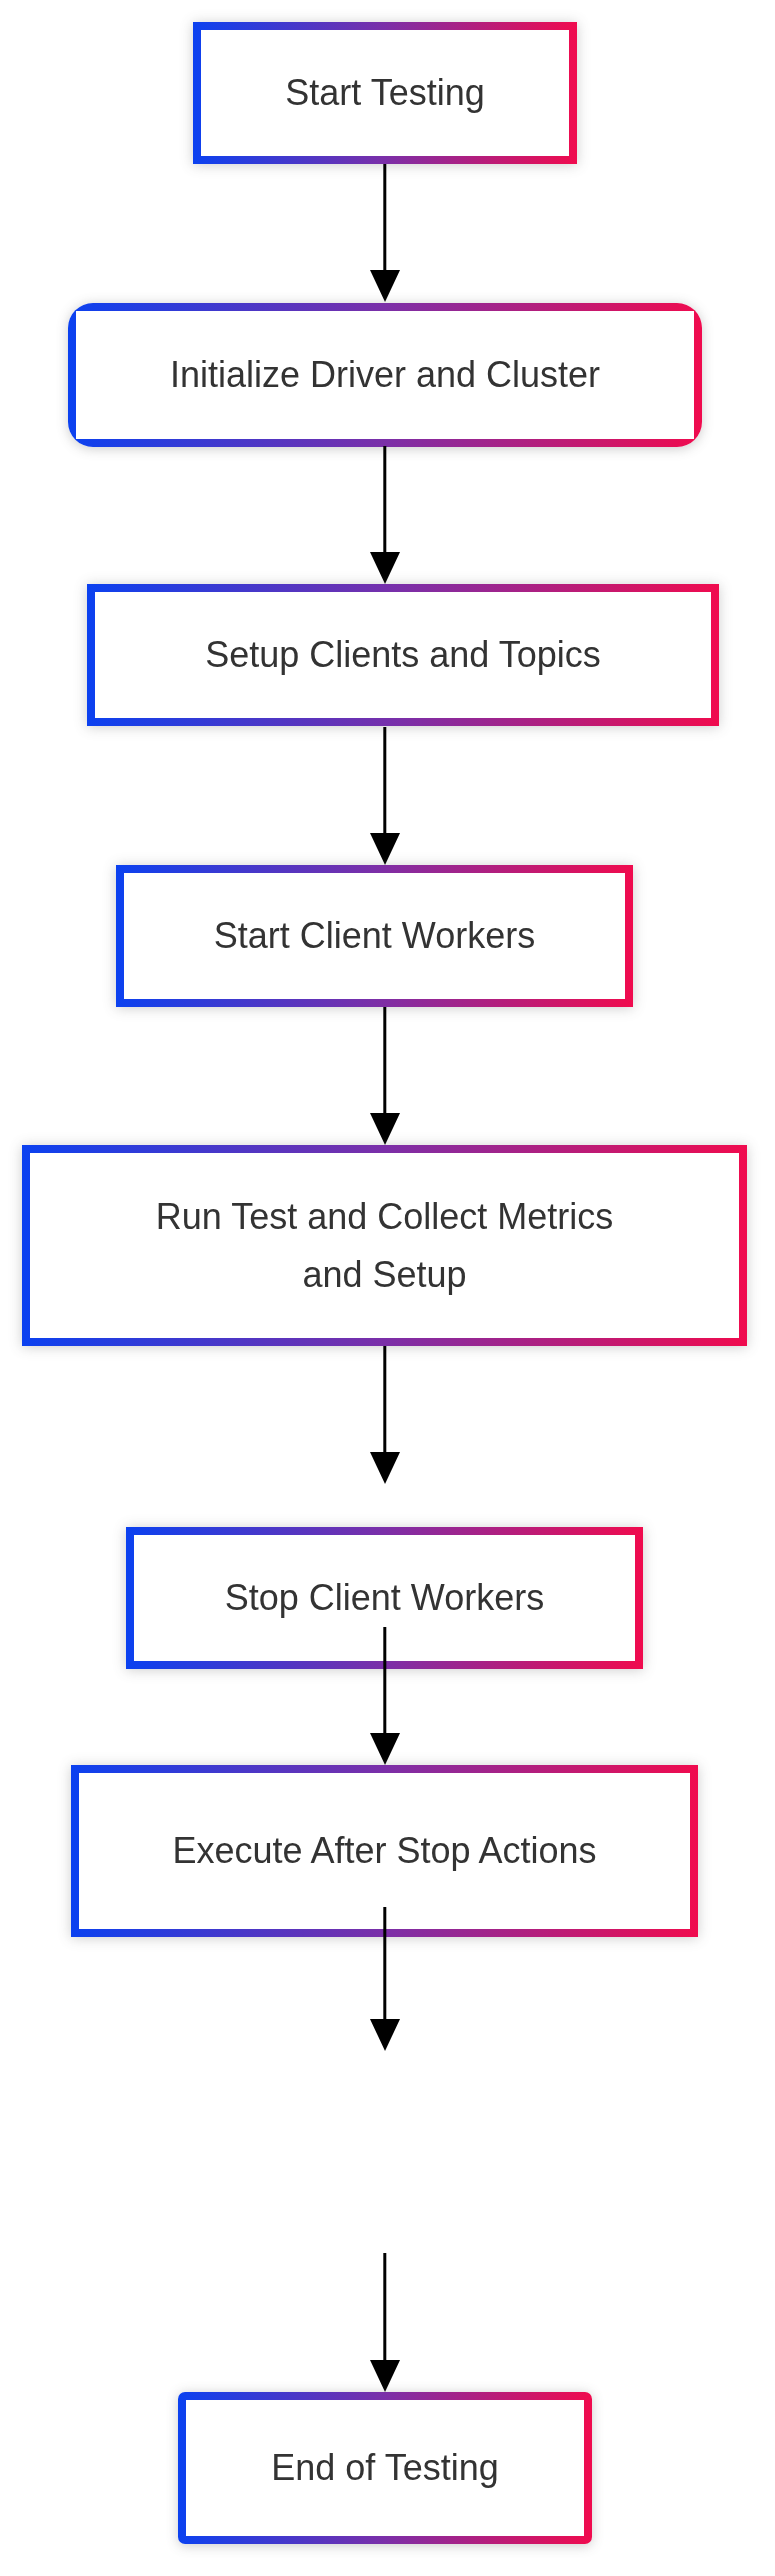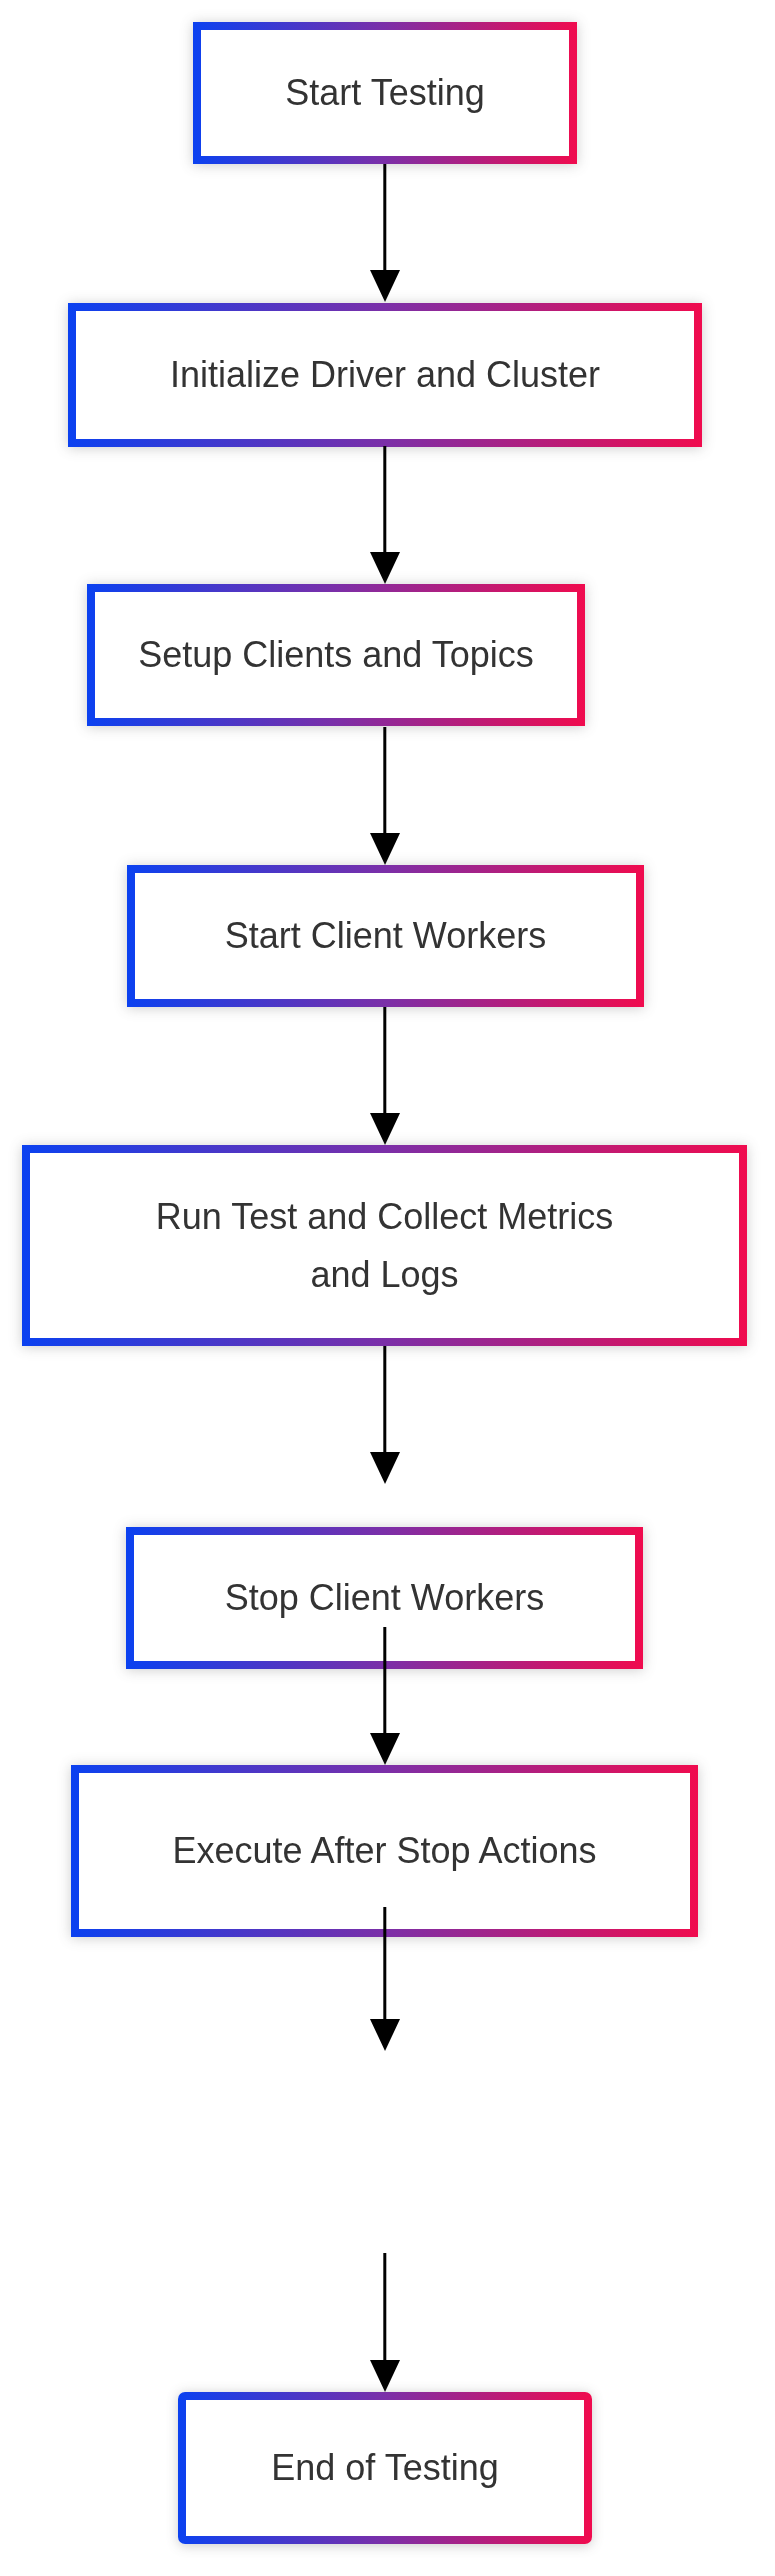--- a/index.html
+++ b/index.html
@@ -34,23 +34,23 @@
     box-sizing: border-box;
   }
   .node-label {
     font-size: 36px;
     line-height: 1.6;
     color: #333333;
     white-space: pre-line;
   }
   
   .n1 { left: 193px; top:   22px; width:  384px; height: 142px; }
-  .n2 { left: 68px; top:  303px; width:  634px; height: 144px; }
-  .n3 { left: 87px; top:  584px; width:  498px; height: 142px; }
-  .n4 { left: 127px; top: 865px; width:  517px; height: 142px; }
+  .n2 { left: 68px; top:  303px; width:  634px; height: 144px; border-radius: 25px; }
+  .n3 { left: 87px; top:  584px; width:  632px; height: 142px; }
+  .n4 { left: 116px; top: 865px; width:  517px; height: 142px; }
   .n5 { left:  22px; top: 1145px; width: 725px; height: 201px; }
   .n6 { left: 126px; top: 1485px; width:  517px; height: 142px; margin-top: 42px; }
   .n7 { left: 71px; top: 1765px; width:  627px; height: 172px; }
   .n8 { left:  21.5px; top: 2051px; width: 727px; height: 201px; }
   .n9 { left: 178px; top: 2392px; width:  414px; height: 152px; border-radius: 7px; }
   
   .arrow {
     position: absolute;
     left: 369px;
     width: 31px;
@@ -129,21 +129,21 @@
   </div>
 
   <div class="arrow a4">
     <div class="shaft"></div>
     <div class="head"></div>
   </div>
 
   <div class="node n5">
     <div class="node-inner">
       <span class="node-label">Run Test and Collect Metrics
-and Logs</span>
+and Setup</span>
     </div>
   </div>
 
   <div class="arrow a5">
     <div class="shaft"></div>
     <div class="head"></div>
   </div>
 
   <div class="node n6">
     <div class="node-inner">

